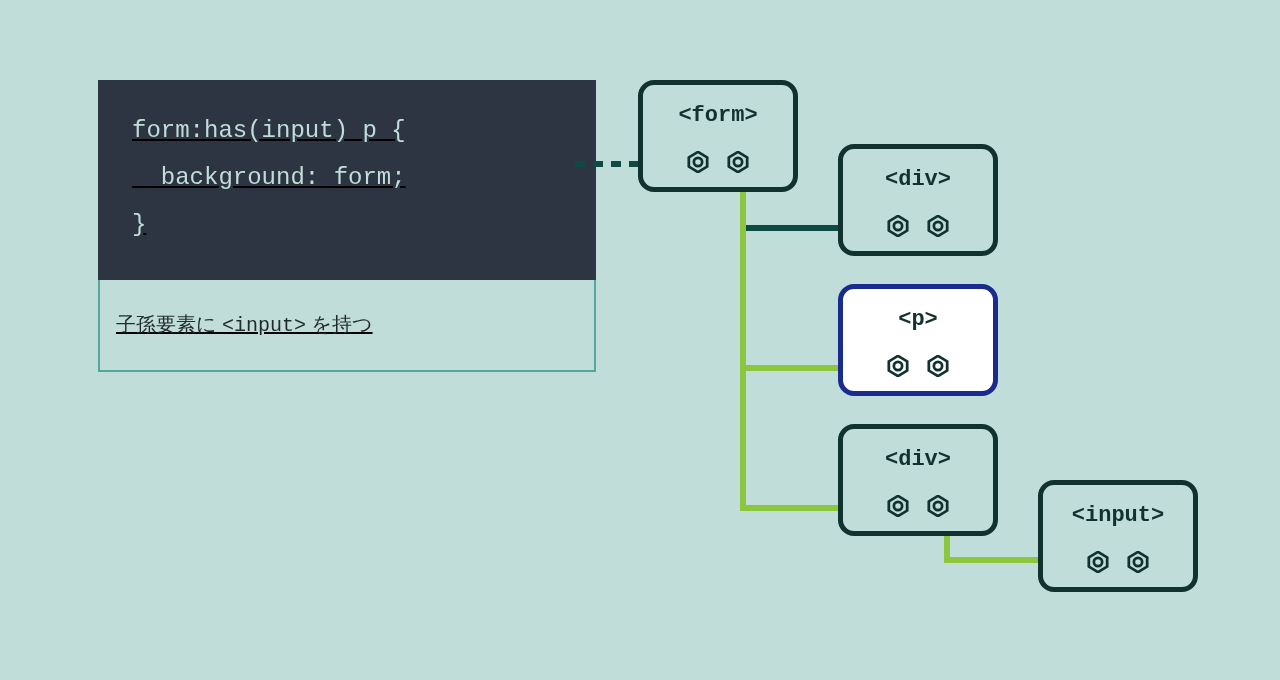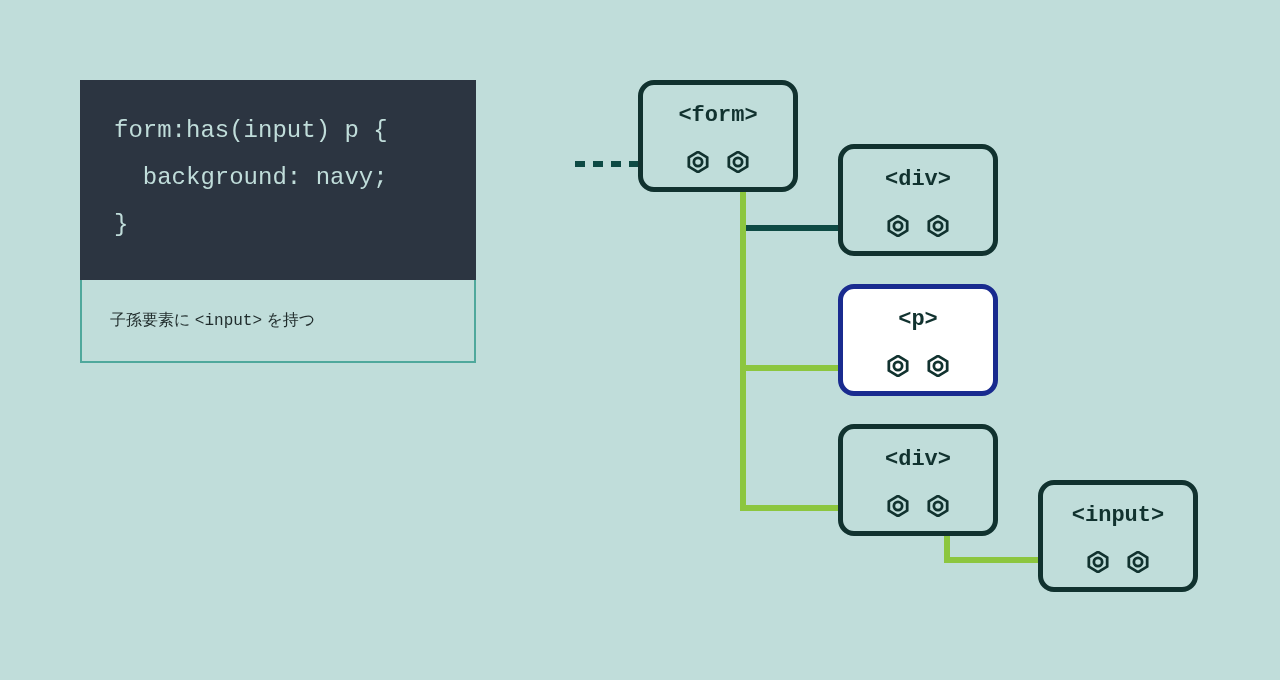--- a/index.html
+++ b/index.html
@@ -6,39 +6,40 @@
   body {
     width: 1280px;
     height: 680px;
     background: #c0ddda;
     font-family: 'Courier New', monospace;
     position: relative;
     overflow: hidden;
   }
   .code-panel {
     position: absolute;
-    left: 80px;
+    left: 98px;
     top: 80px;
-    width: 396px;
+    width: 498px;
+    text-decoration: underline;
   }
   .code-block {
     background: #2c3541;
     color: #c0ddda;
     padding: 28px 34px 32px 34px;
     font-size: 24px;
     line-height: 1.95;
     font-family: 'Courier New', monospace;
     font-weight: 500;
   }
   .code-line { white-space: pre; }
   .caption-block {
     border: 2px solid #4fa89c;
     border-top: none;
-    padding: 24px 28px;
-    font-size: 16px;
+    padding: 24px 16px;
+    font-size: 20px;
     line-height: 2;
     font-family: sans-serif;
     color: #1f2b2b;
   }
   .caption-block .mono { font-family: 'Courier New', monospace; }
   .diagram {
     position: absolute;
     left: 0;
     top: 0;
     width: 1280px;
@@ -88,21 +89,21 @@
     height: 680px;
     pointer-events: none;
   }
 </style>
 </head>
 <body>
 
 <div class="code-panel">
   <div class="code-block">
     <div class="code-line">form:has(input) p {</div>
-    <div class="code-line">  background: navy;</div>
+    <div class="code-line">  background: form;</div>
     <div class="code-line">}</div>
   </div>
   <div class="caption-block">
     <div>
       <span>子孫要素に </span><span class="mono">&lt;input&gt;</span><span> を持つ</span>
     </div>
   </div>
 </div>
 
 <svg class="lines">

